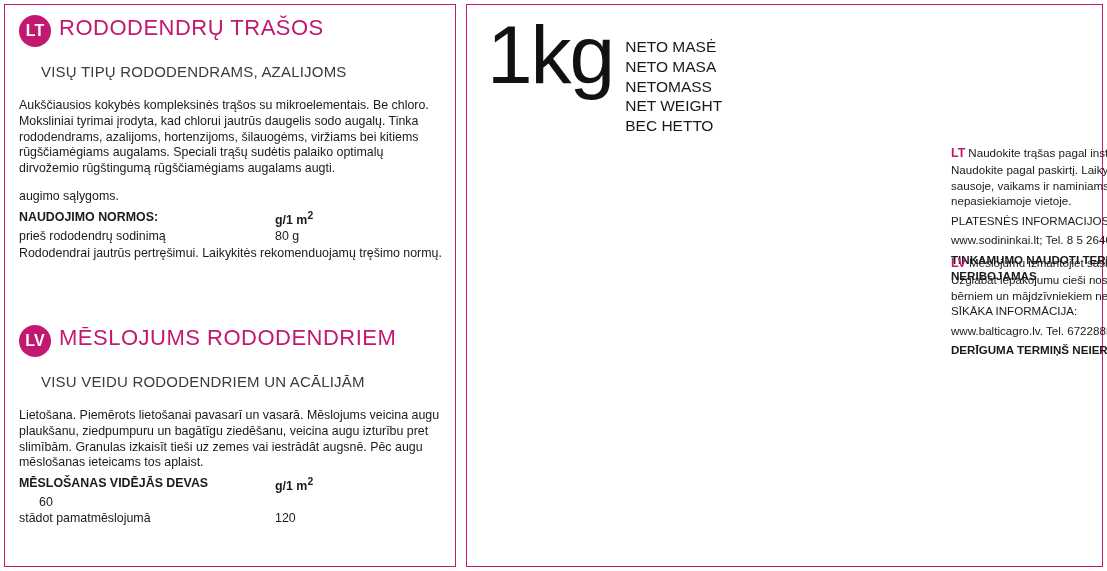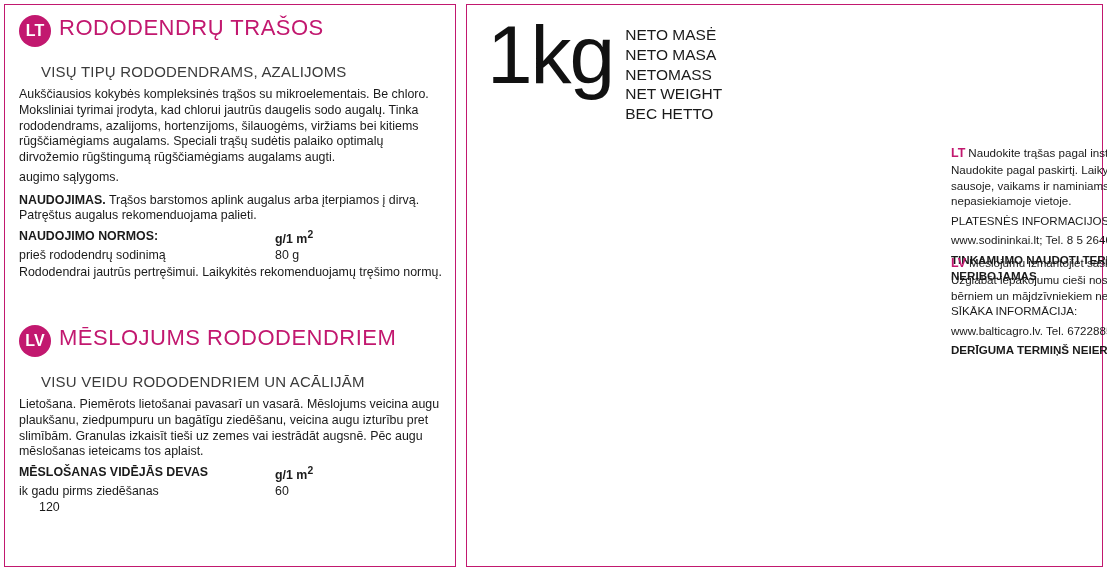--- a/index.html
+++ b/index.html
@@ -36,21 +36,21 @@
     color:#c2186f;font-size:22px;letter-spacing:.5px;
     line-height:1.05;font-weight:400;
   }
   .subtitle{
     color:#3b3b3b;font-size:15px;letter-spacing:.2px;
     padding-left:22px;margin-top:16px;font-weight:400;
   }
 
   .body-text{
     font-size:12.4px;line-height:1.27;color:#1a1a1a;
-    margin-top:7px;
+    margin-top:18px;
   }
   b{font-weight:bold;}
 
   
   .dose{margin-top:4px;font-size:12.4px;line-height:1.3;}
   .dose-row{display:flex;}
   .dose-row .k{flex:0 0 236px;}
   .dose-row .v{flex:0 0 auto;margin-left:20px;}
   .dose-head .k,.dose-head .v{font-weight:bold;}
 
@@ -62,21 +62,21 @@
   .weight-row{
     position:absolute;left:20px;top:12px;width:330px;
     display:flex;align-items:flex-start;
   }
   .kg{
     font-size:82px;line-height:0.92;font-weight:400;
     letter-spacing:-2px;color:#111;
     font-family:"Liberation Sans", sans-serif;
   }
   .weight-words{
-    margin-left:12px;margin-top:8px;
+    margin-left:12px;margin-top:20px;
     font-size:15.5px;line-height:1.28;color:#1a1a1a;
   }
 
   
   .col-lt{position:absolute;left:484px;top:140px;width:255px;}
   .col-lv{position:absolute;left:484px;top:250px;width:255px;}
   .inline-badge{
     display:inline-block;color:#c2186f;font-weight:bold;
     font-size:12.5px;margin-right:3px;
   }
@@ -95,26 +95,22 @@
       <div class="sec-head">
         <div class="lang-badge">LT</div>
         <div class="sec-head-text">
           <div class="title">RODODENDRŲ TRAŠOS</div>
         </div>
       </div>
       <div class="subtitle">VISŲ TIPŲ RODODENDRAMS, AZALIJOMS</div>
 
       <div class="body-text">Aukščiausios kokybės kompleksinės trąšos su mikroelementais. Be chloro. Moksliniai tyrimai įrodyta, kad chlorui jautrūs daugelis sodo augalų. Tinka rododendrams, azalijoms, hortenzijoms, šilauogėms, viržiams bei kitiems rūgščiamėgiams augalams. Speciali trąšų sudėtis palaiko optimalų dirvožemio rūgštingumą rūgščiamėgiams augalams augti.</div>
 
-      <div class="body-text" style="margin-top:4px">augimo sąlygoms.</div>
+      <div class="body-text" style="margin-top:12px">augimo sąlygoms.</div>
 
-      <div class="body-text">
-        <b>NAUDOJIMAS.</b>
-        <span>Trąšos barstomos aplink augalus arba įterpiamos į dirvą. Patręštus augalus rekomenduojama palieti.</span>
-      </div>
 
       <div class="dose">
         <div class="dose-row dose-head">
           <div class="k">NAUDOJIMO NORMOS:</div>
           <div class="v"><span>g/1 m</span><sup>2</sup></div>
         </div>
         <div class="dose-row">
           <div class="k">prieš rododendrų sodinimą</div>
           <div class="v">80 g</div>
         </div>
@@ -133,24 +129,24 @@
       <div class="subtitle">VISU VEIDU RODODENDRIEM UN ACĀLIJĀM</div>
 
       <div class="body-text">Lietošana. Piemērots lietošanai pavasarī un vasarā. Mēslojums veicina augu plaukšanu, ziedpumpuru un bagātīgu ziedēšanu, veicina augu izturību pret slimībām. Granulas izkaisīt tieši uz zemes vai iestrādāt augsnē. Pēc augu mēslošanas ieteicams tos aplaist.</div>
 
       <div class="dose">
         <div class="dose-row dose-head">
           <div class="k">MĒSLOŠANAS VIDĒJĀS DEVAS</div>
           <div class="v"><span>g/1 m</span><sup>2</sup></div>
         </div>
         <div class="dose-row">
-          <div class="k">ik gadu pirms ziedēšanas</div>
           <div class="v">60</div>
         </div>
         <div class="dose-row">
+          <div class="k">stādot pamatmēslojumā</div>
           <div class="v">120</div>
         </div>
       </div>
 
     </div>
   </div>
 
   <div class="panel" id="right-panel">
 
     <div class="weight-row">

